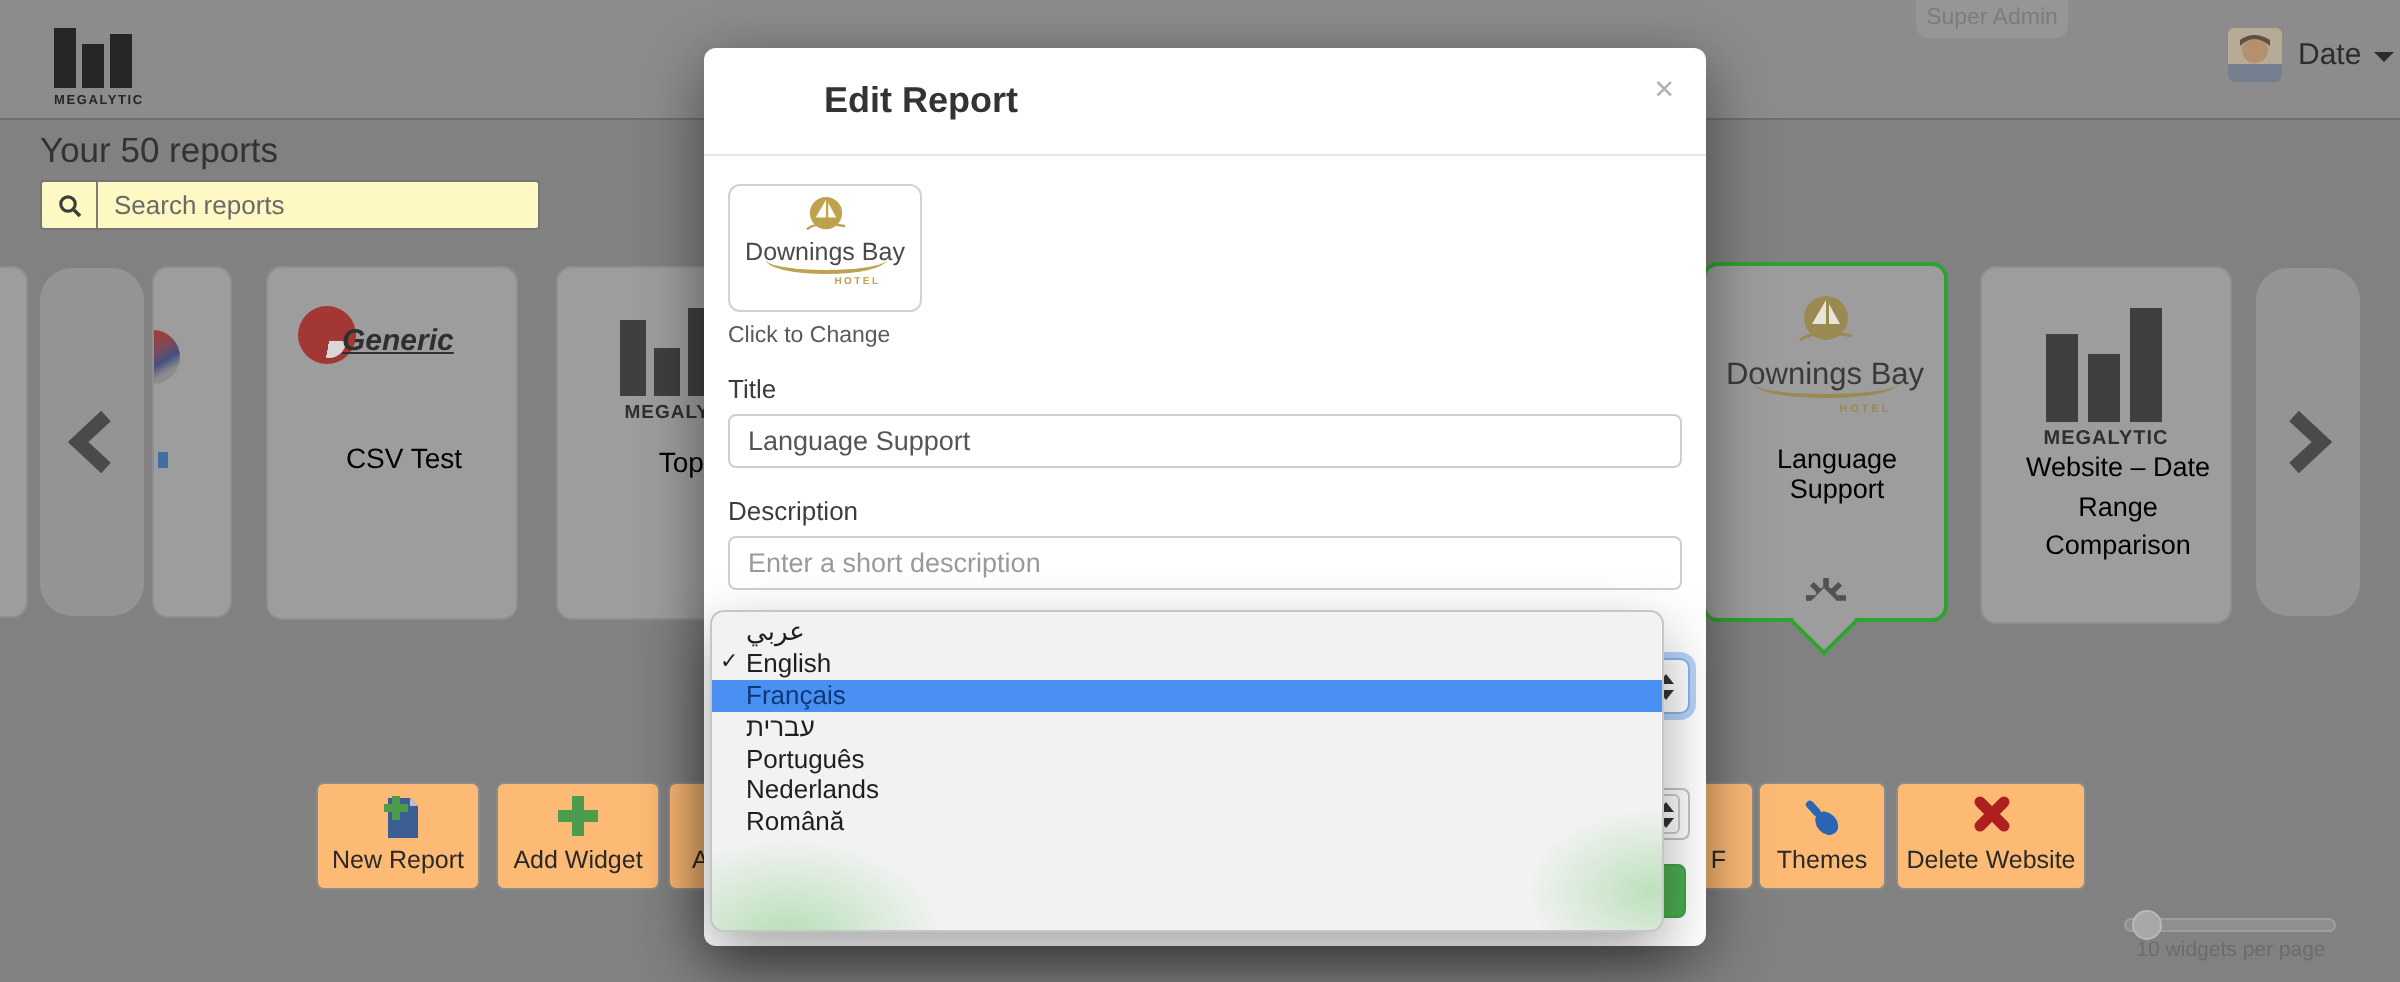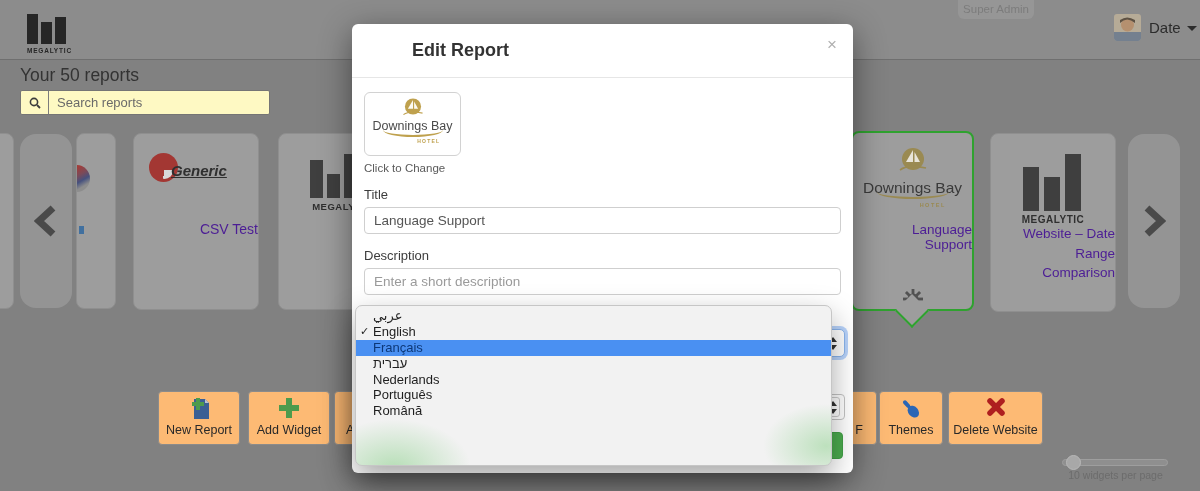--- a/index.html
+++ b/index.html
@@ -17,21 +17,21 @@
   .username { position:absolute; left:1149px; top:19px; font-size:15px; color:#2c2c2c; }
   .caret { position:absolute; left:1187px; top:26px; width:0; height:0; border-left:5px solid transparent; border-right:5px solid transparent; border-top:5px solid #2c2c2c; }
 
   .page-heading { position:absolute; left:20px; top:65px; font-size:17.5px; color:#333; }
   .searchbox { position:absolute; left:20px; top:90px; width:250px; height:25px; background:#fef9c3; border:1px solid #757575; border-radius:2px; display:flex; align-items:center; }
   .search-icon-cell { width:28px; height:100%; border-right:1px solid #7c7c7c; display:flex; align-items:center; justify-content:center; }
   .searchbox input { flex:1; background:transparent; border:none; outline:none; font-size:13px; color:#3a3a3a; padding:0 8px; font-family:inherit; }
   .searchbox input::placeholder { color:#6a6a6a; }
 
   .card { position:absolute; background:#9d9d9d; border:1px solid #8f8f8f; border-radius:8px; }
-  .card-title { position:absolute; left:12px; right:0; text-align:right; color:#4c1d95; font-size:14px; }
+  .card-title { position:absolute; left:12px; right:0; text-align:center; color:#000000; font-size:14px; }
   .navpill { position:absolute; width:52px; background:#949494; border-radius:16px; display:flex; align-items:center; justify-content:center; }
   .mega-bars .b { position:absolute; background:#3f3f3f; }
   .mega-word { position:absolute; font-weight:bold; color:#2f2f2f; letter-spacing:.5px; text-align:center; left:0; right:0; }
 
   .sel-card { border:2px solid #2fa22f; }
   .sel-tail { position:absolute; left:900px; top:299px; width:24px; height:24px; background:#9d9d9d;
               border-right:2px solid #2fa22f; border-bottom:2px solid #2fa22f; transform:rotate(45deg); z-index:5; }
 
   .tb-btn { position:absolute; top:391px; height:54px; background:#fdba74; border:1px solid #8b8b8b; border-radius:4px; }
   .tb-label { position:absolute; left:0; right:0; bottom:7px; text-align:center; font-size:12.5px; color:#292929; }
@@ -283,16 +283,16 @@
 </div>
 
 <div class="popup">
   <div class="dd-item" style="direction:ltr;">عربي</div>
   <div class="dd-item">
     <span class="dd-check">✓</span>
     <span>English</span>
   </div>
   <div class="dd-item hl">Français</div>
   <div class="dd-item" style="direction:ltr;">עברית</div>
+  <div class="dd-item">Português</div>
   <div class="dd-item">Nederlands</div>
-  <div class="dd-item">Português</div>
   <div class="dd-item">Română</div>
 </div>
 
 </body></html>

